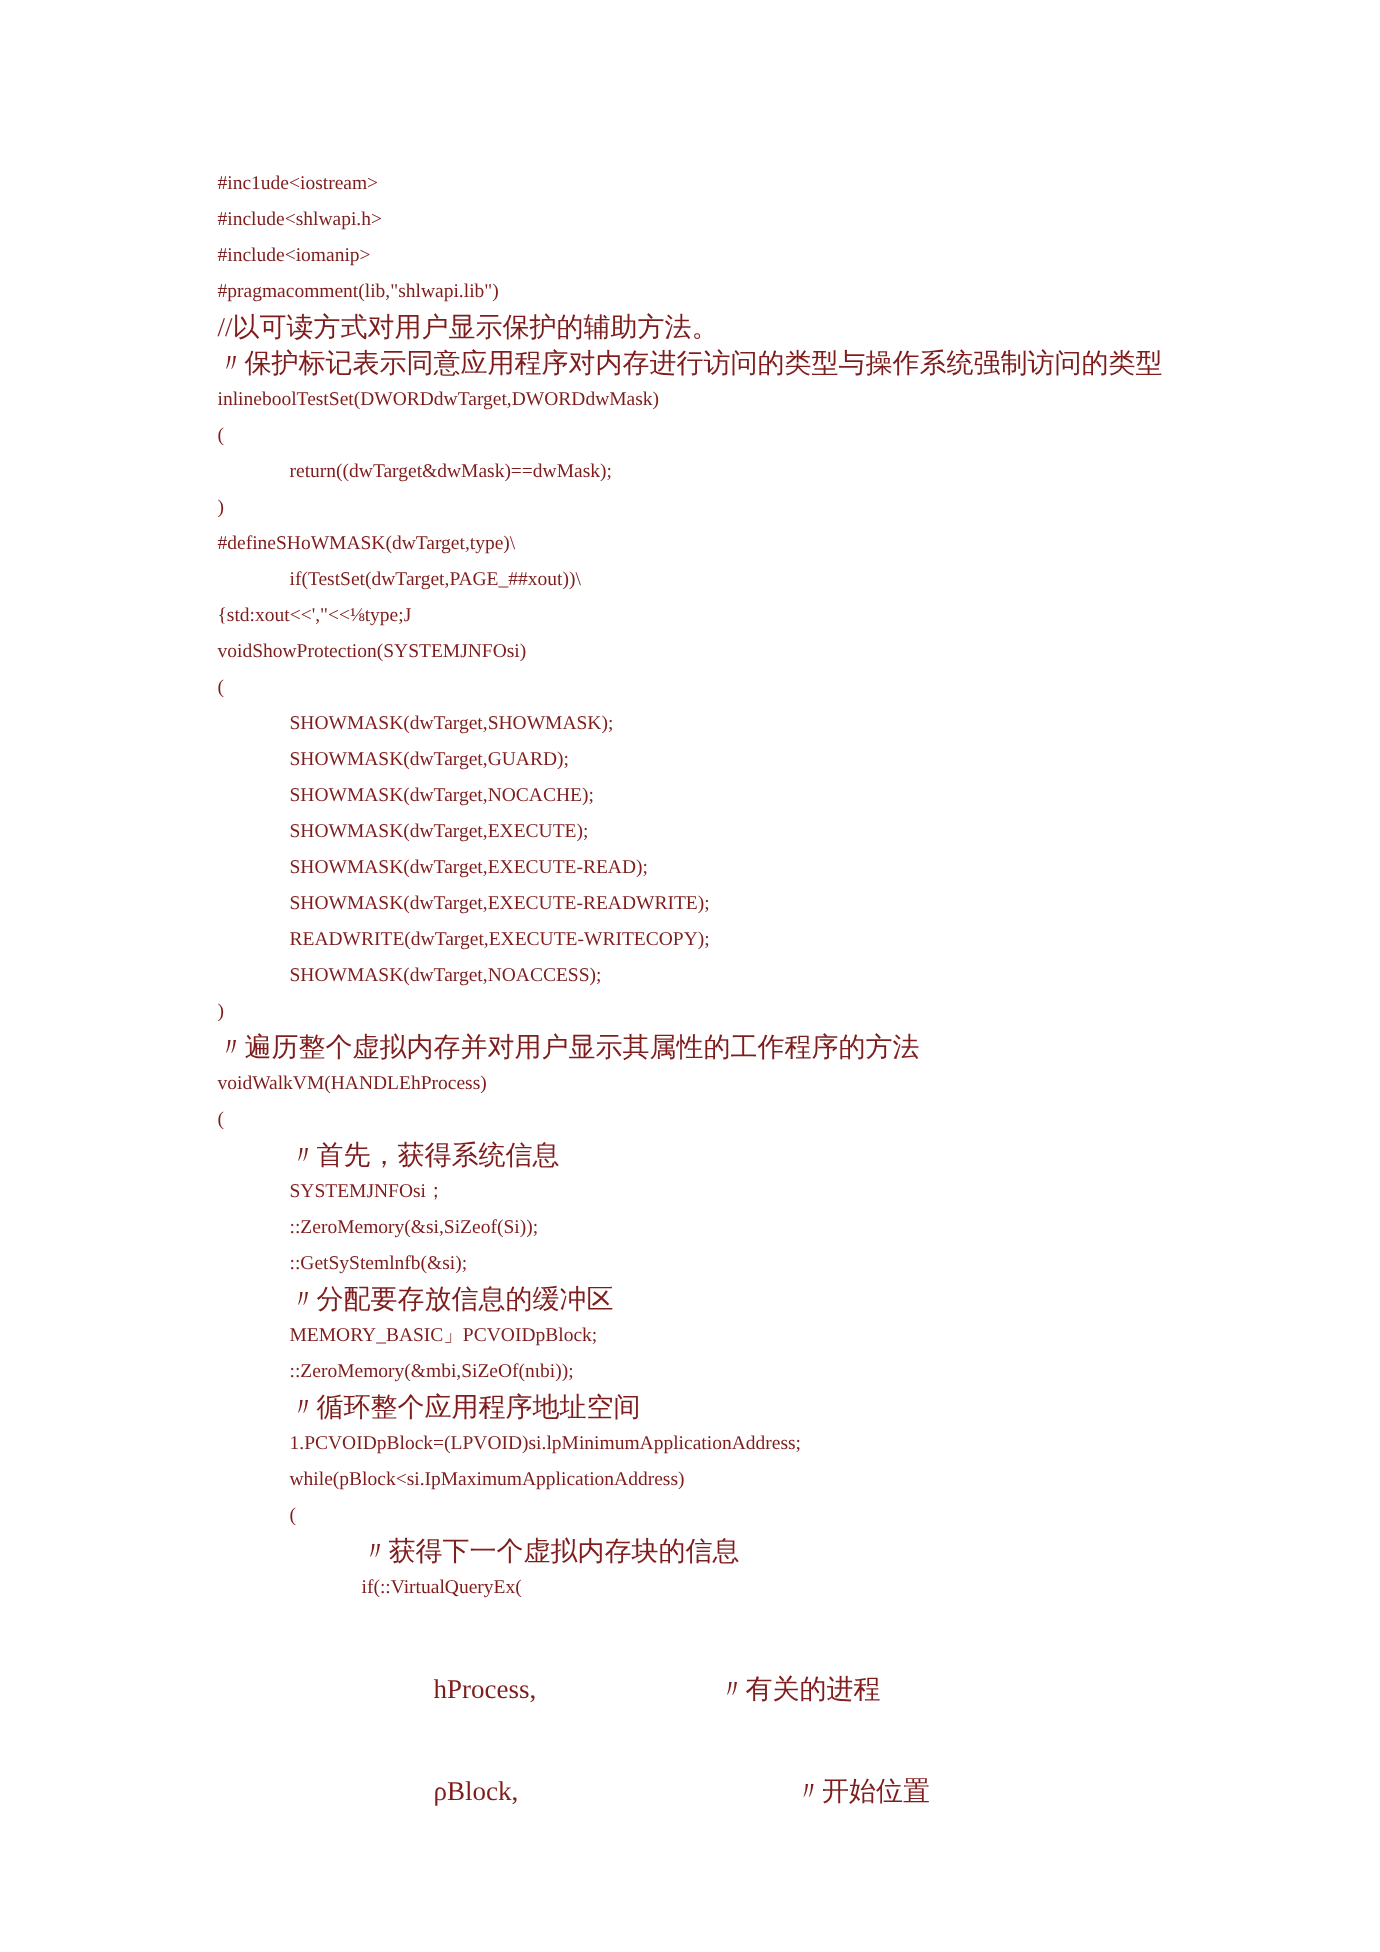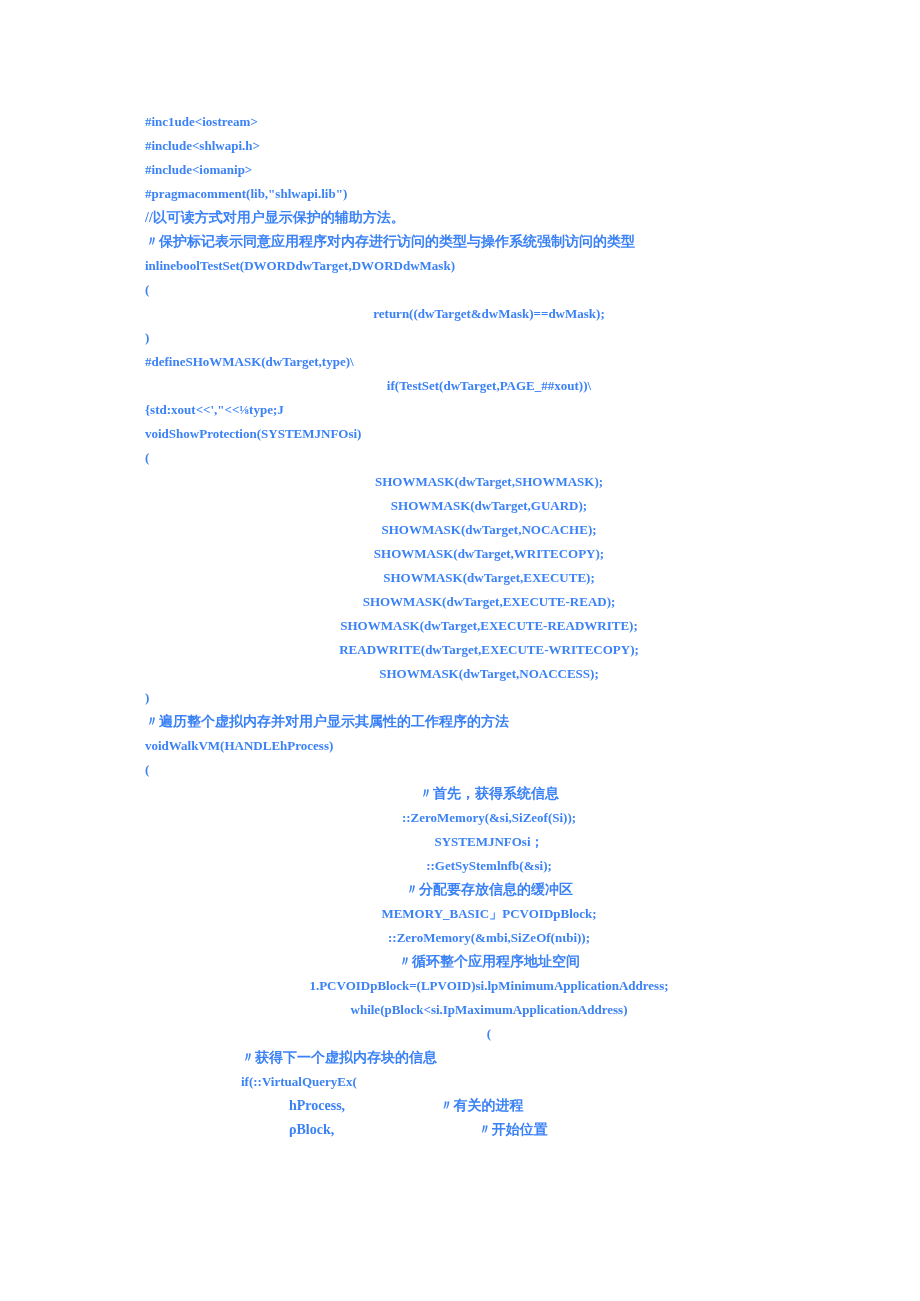--- a/index.html
+++ b/index.html
@@ -9,30 +9,29 @@
     font-family: "SimSun", "Times New Roman", serif;
     width: 920px;
   }
   .page {
     padding: 110px 0 0 145px;
     width: 640px;
   }
   .line {
     font-size: 13px;
     line-height: 24px;
-    color: #3b82f6;
+    color: #7f1d1d;
     white-space: pre;
-    font-weight: bold;
   }
   .cjk {
-    font-size: 14px;
+    font-size: 18px;
   }
-  .indent1 { padding-left: 48px; text-align: center; }
+  .indent1 { padding-left: 48px; }
   .indent2 { padding-left: 96px; }
-  .indent3 { padding-left: 144px; }
+  .indent3 { padding-left: 144px; margin-top: 44px; }
   .syscall { font-family: "Times New Roman", serif; }
 </style>
 </head>
 <body>
 
 <div class="page">
   <div id="lines-container">
       <div class="line ">#inc1ude&lt;iostream&gt;</div>
       <div class="line ">#include&lt;shlwapi.h&gt;</div>
       <div class="line ">#include&lt;iomanip&gt;</div>
@@ -44,33 +43,32 @@
       <div class="line indent1">return((dwTarget&amp;dwMask)==dwMask);</div>
       <div class="line ">)</div>
       <div class="line ">#defineSHoWMASK(dwTarget,type)\</div>
       <div class="line indent1">if(TestSet(dwTarget,PAGE_##xout))\</div>
       <div class="line ">{std:xout&lt;&lt;',"&lt;&lt;⅛type;J</div>
       <div class="line ">voidShowProtection(SYSTEMJNFOsi)</div>
       <div class="line ">(</div>
       <div class="line indent1">SHOWMASK(dwTarget,SHOWMASK);</div>
       <div class="line indent1">SHOWMASK(dwTarget,GUARD);</div>
       <div class="line indent1">SHOWMASK(dwTarget,NOCACHE);</div>
-      <div class="line indent1">SHOWMASK(dwTarget,WRITECOPY);</div>
       <div class="line indent1">SHOWMASK(dwTarget,EXECUTE);</div>
       <div class="line indent1">SHOWMASK(dwTarget,EXECUTE-READ);</div>
       <div class="line indent1">SHOWMASK(dwTarget,EXECUTE-READWRITE);</div>
       <div class="line indent1">READWRITE(dwTarget,EXECUTE-WRITECOPY);</div>
       <div class="line indent1">SHOWMASK(dwTarget,NOACCESS);</div>
       <div class="line ">)</div>
       <div class="line cjk">〃遍历整个虚拟内存并对用户显示其属性的工作程序的方法</div>
       <div class="line ">voidWalkVM(HANDLEhProcess)</div>
       <div class="line ">(</div>
       <div class="line indent1 cjk">〃首先，获得系统信息</div>
+      <div class="line indent1 syscall">SYSTEMJNFOsi；</div>
       <div class="line indent1">::ZeroMemory(&amp;si,SiZeof(Si));</div>
-      <div class="line indent1 syscall">SYSTEMJNFOsi；</div>
       <div class="line indent1">::GetSyStemlnfb(&amp;si);</div>
       <div class="line indent1 cjk">〃分配要存放信息的缓冲区</div>
       <div class="line indent1">MEMORY_BASIC」PCVOIDpBlock;</div>
       <div class="line indent1">::ZeroMemory(&amp;mbi,SiZeOf(nιbi));</div>
       <div class="line indent1 cjk">〃循环整个应用程序地址空间</div>
       <div class="line indent1">1.PCVOIDpBlock=(LPVOID)si.lpMinimumApplicationAddress;</div>
       <div class="line indent1">while(pBlock&lt;si.IpMaximumApplicationAddress)</div>
       <div class="line indent1">(</div>
       <div class="line indent2 cjk">〃获得下一个虚拟内存块的信息</div>
       <div class="line indent2">if(::VirtualQueryEx(</div>

